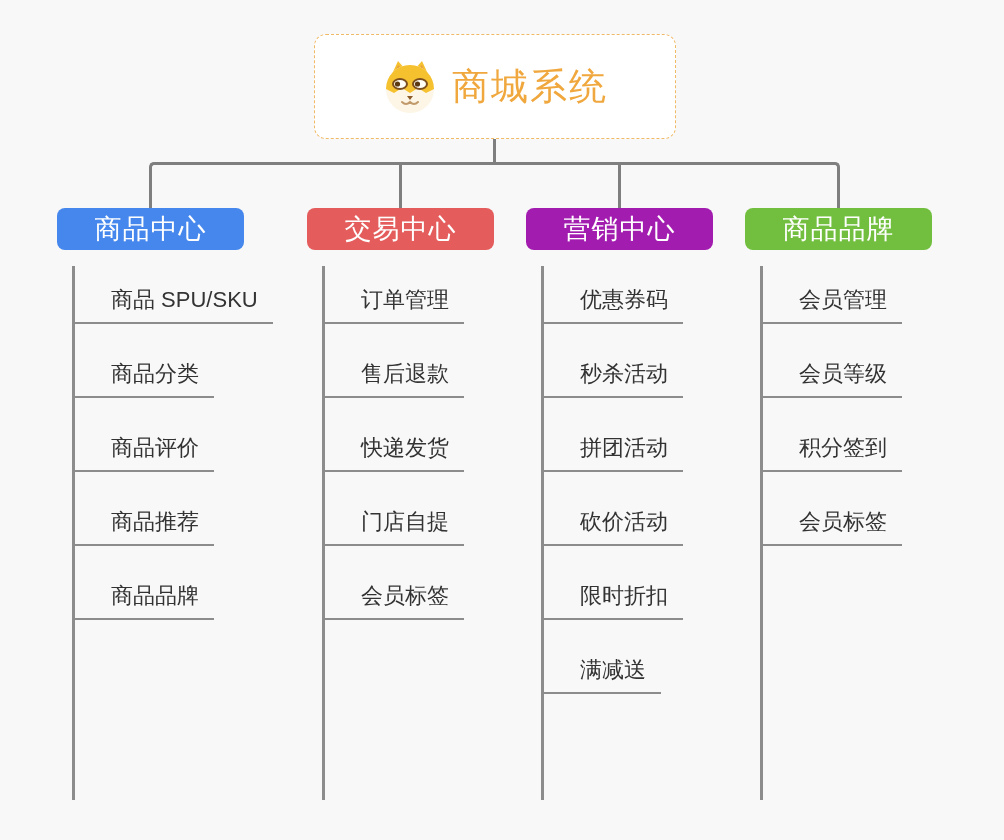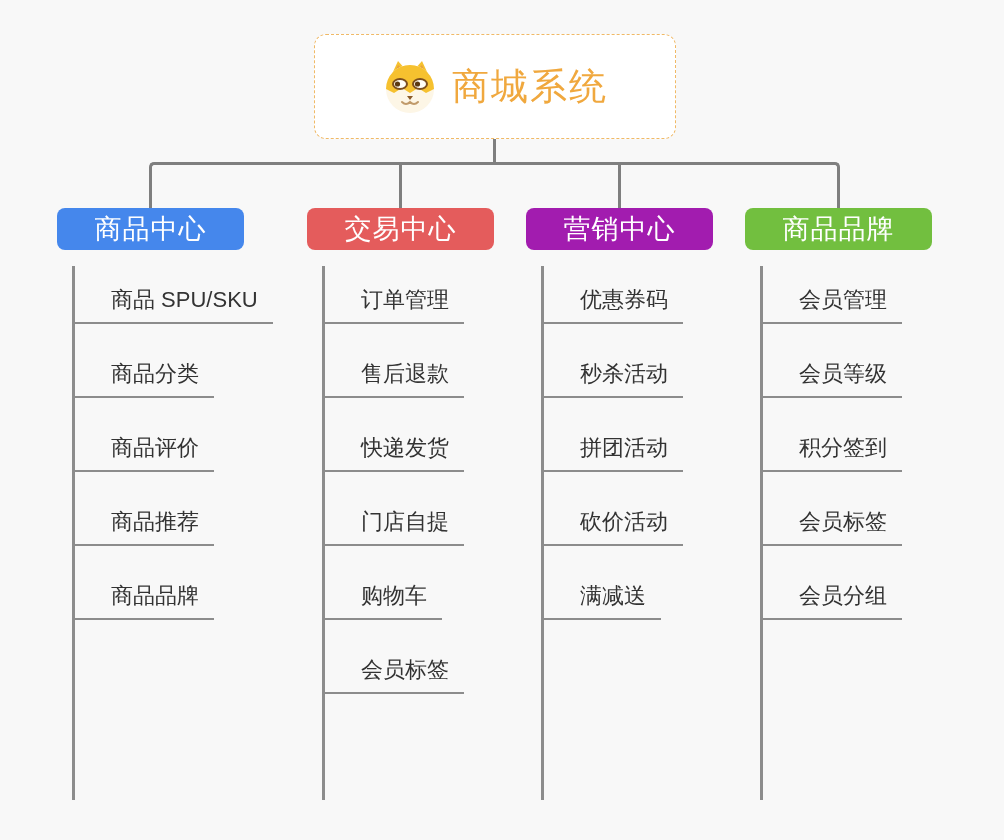--- a/index.html
+++ b/index.html
@@ -121,42 +121,41 @@
   </div>
 
   <div class="branch b2">
     <div class="branch-header" style="background: rgb(228, 92, 92);">交易中心</div>
     <div class="trunk"></div>
     <div class="leaves">
       <div class="leaf">订单管理</div>
       <div class="leaf">售后退款</div>
       <div class="leaf">快递发货</div>
       <div class="leaf">门店自提</div>
-      <div class="leaf">购物车</div>
       <div class="leaf">会员标签</div>
     </div>
   </div>
 
   <div class="branch b3">
     <div class="branch-header" style="background: #a21caf;">营销中心</div>
     <div class="trunk"></div>
     <div class="leaves">
       <div class="leaf">优惠券码</div>
       <div class="leaf">秒杀活动</div>
       <div class="leaf">拼团活动</div>
       <div class="leaf">砍价活动</div>
+      <div class="leaf">限时折扣</div>
       <div class="leaf">满减送</div>
     </div>
   </div>
 
   <div class="branch b4">
     <div class="branch-header" style="background: rgb(114, 191, 63);">商品品牌</div>
     <div class="trunk"></div>
     <div class="leaves">
       <div class="leaf">会员管理</div>
       <div class="leaf">会员等级</div>
       <div class="leaf">积分签到</div>
       <div class="leaf">会员标签</div>
-      <div class="leaf">会员分组</div>
     </div>
   </div>
 
 </div>
 
 </body></html>

